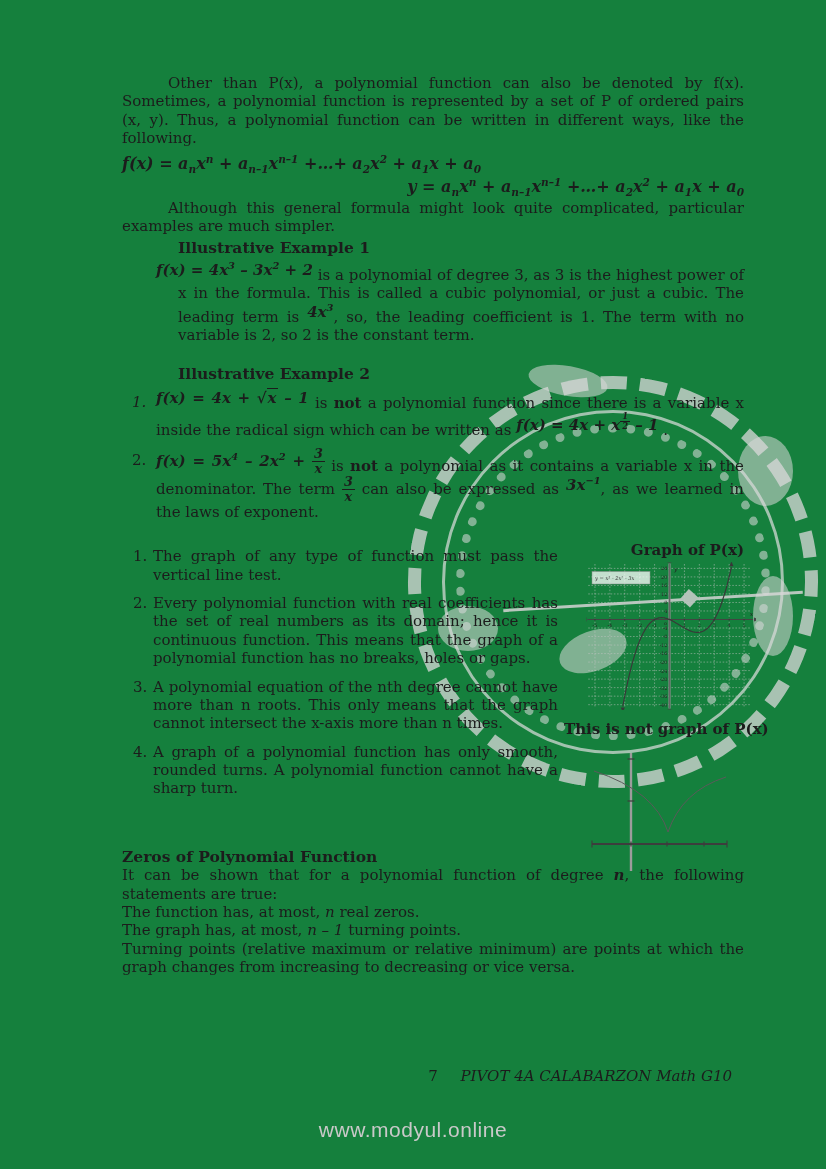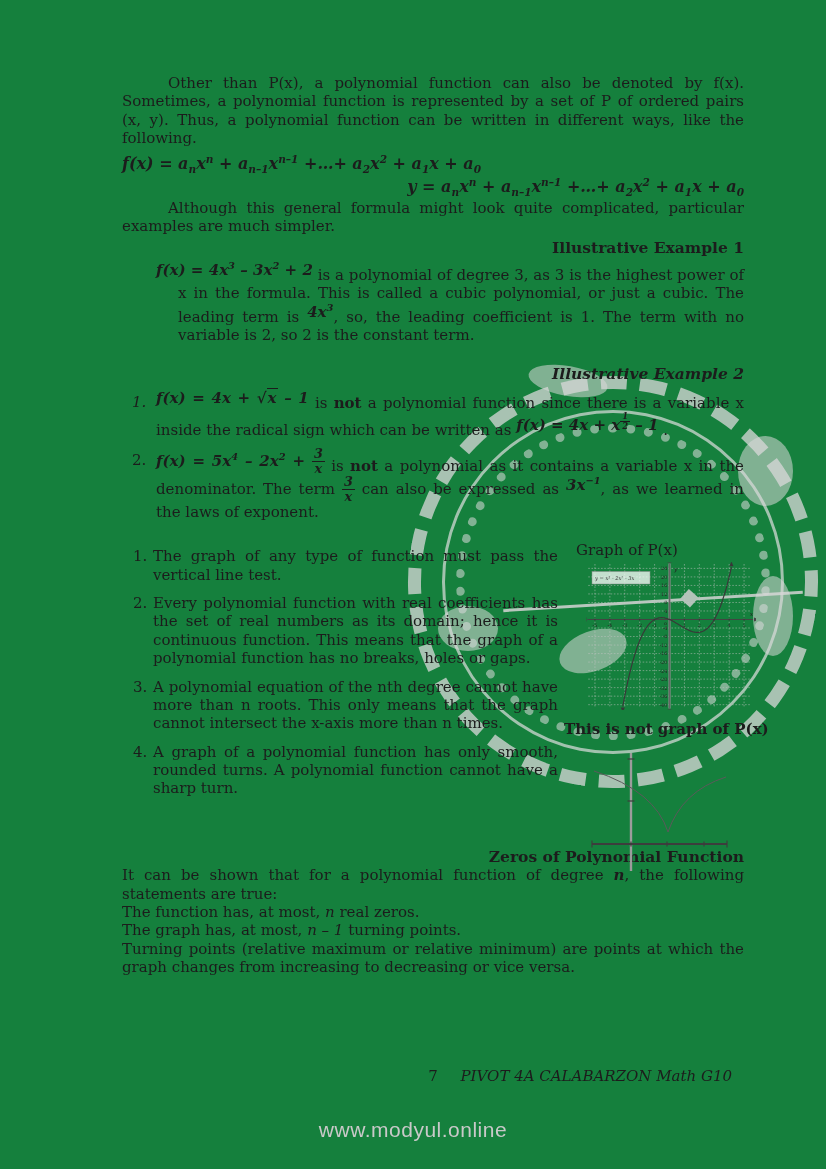--- a/index.html
+++ b/index.html
@@ -28,35 +28,35 @@
   .m{font-style:italic;font-weight:600;}
   .m sup{font-size:66%;line-height:0;}
   .m sub{font-size:66%;line-height:0;}
   .mblock{font-size:16px;margin-top:6px;}
   .mblock.second{margin-top:4px;text-align:right;}
   .raised{vertical-align:.30em;}
   .frac{display:inline-block;vertical-align:-.5em;text-align:center;line-height:1.05;font-size:85%;}
   .frac .fn{display:block;padding:0 2px;border-bottom:1px solid currentColor;}
   .frac .fd{display:block;}
   .sq .sqb{border-top:1.2px solid currentColor;padding:0 1px;}
-  h3{font-size:15.5px;margin:0;font-weight:bold;text-align:right;}
+  h3{font-size:15.5px;margin:0;font-weight:bold;}
   .ie1{margin:3px 0 3px 56px;}
-  .ie2{margin:20px 0 6px 56px;font-style:italic;}
+  .ie2{margin:20px 0 6px 56px;}
   .hang{padding-left:56px;text-indent:-22px;margin-top:4px;}
   .exli{position:relative;padding-left:34px;margin-bottom:8px;}
   .exli .num{position:absolute;left:10px;top:4px;}
   .it{font-style:italic;}
   .bi{font-style:italic;font-weight:bold;}
   .factored{margin-top:16px;}
   .twocol{position:relative;margin-top:18px;min-height:300px;}
   .facts{width:436px;padding-top:8px;}
   .factli{position:relative;padding-left:31px;margin-bottom:10px;}
   .factli .fnum{position:absolute;left:11px;top:0;}
   .gcol{position:absolute;left:440px;top:2px;width:182px;}
-  .g1title{font-weight:normal;text-align:left;margin-left:14px;font-size:15px;}
+  .g1title{font-weight:bold;text-align:right;margin-left:14px;font-size:15px;}
   .plotwrap1{margin:2px 0 0 24px;width:170px;height:148px;}
   .g2title{font-weight:bold;margin:10px 0 0 2px;font-size:15px;white-space:nowrap;}
   .plotwrap2{margin:5px 0 0 14px;width:155px;height:130px;}
   .zeroshead{margin-top:8px;}
   
   .grid{stroke:#c7c7c7;stroke-width:.5;stroke-dasharray:1.6 1.6;}
   .axis{stroke:#444;stroke-width:1;}
   .axisY{stroke:#8b8b8b;stroke-width:2.2;}
   .axisYc{stroke:#555;stroke-width:.7;}
   .tick{stroke:#333;stroke-width:.6;}

